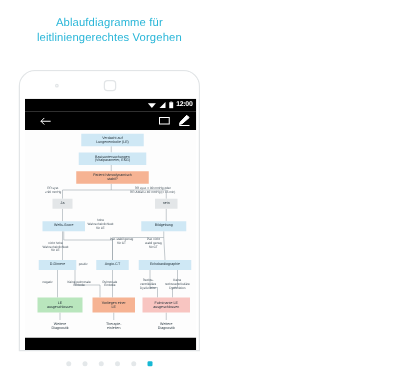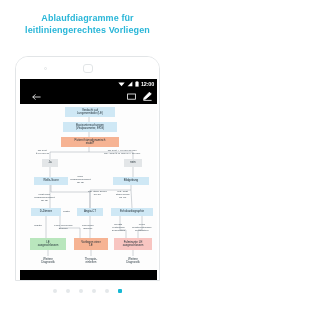--- a/index.html
+++ b/index.html
@@ -11,21 +11,21 @@
   }
   #root { position:relative; width:175px; height:310px; background:#fff; }
 
   
   .headline {
     position:absolute; left:0; top:13px; width:175px;
     text-align:center;
     color:#29b6d8;
     font-size:9px;
     line-height:11.5px;
-    font-weight:700;
+    font-weight:400;
     letter-spacing:.1px;
   }
 
   
   .phone {
     position:absolute; left:15px; top:56px;
     width:145px; height:225px;
     border:1px solid #e2e5e7;
     border-top-left-radius:13px; border-top-right-radius:13px;
     background:#fff;
@@ -111,21 +111,21 @@
   .dot { width:4px; height:4px; border-radius:50%; background:#e4e8ea; }
   .dot.active { background:#16b8d4; border-radius:1px; }
 </style>
 </head>
 <body>
 
 <div id="root">
 
   <div class="headline">
     <div>Ablaufdiagramme für</div>
-    <div>leitliniengerechtes Vorliegen</div>
+    <div>leitliniengerechtes Vorgehen</div>
   </div>
 
   <div class="phone">
 
     <div class="bezel-top">
       <div class="cam"></div>
       <div class="speaker"></div>
     </div>
 
     <div class="screen">

